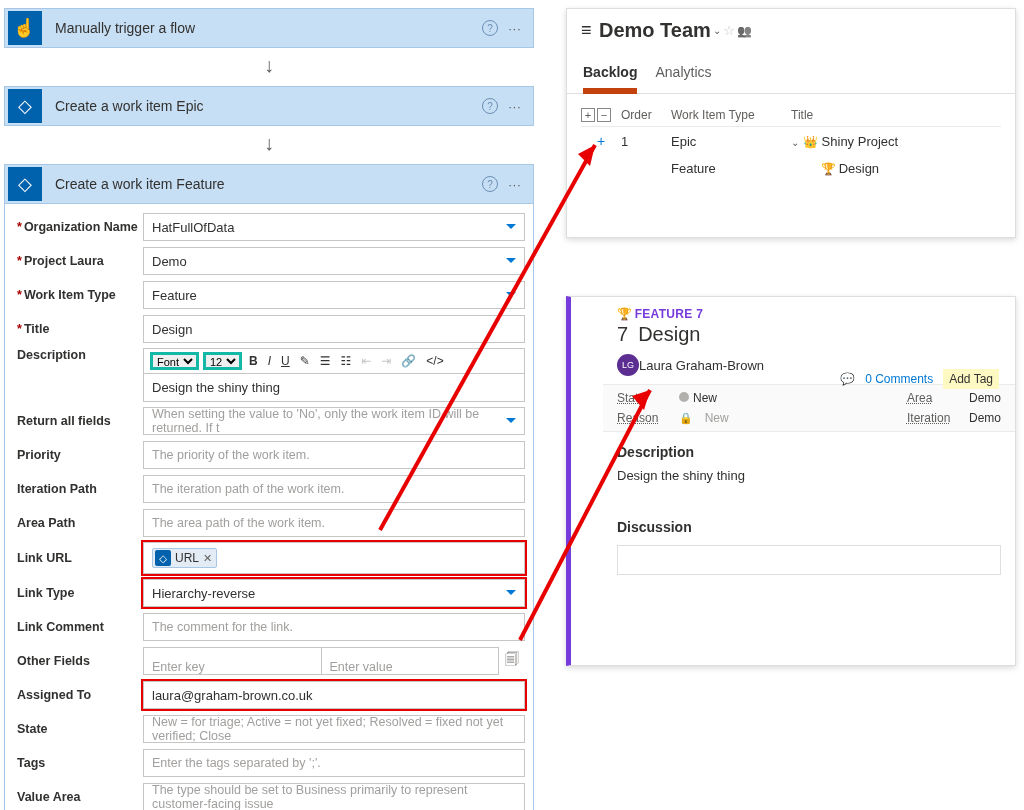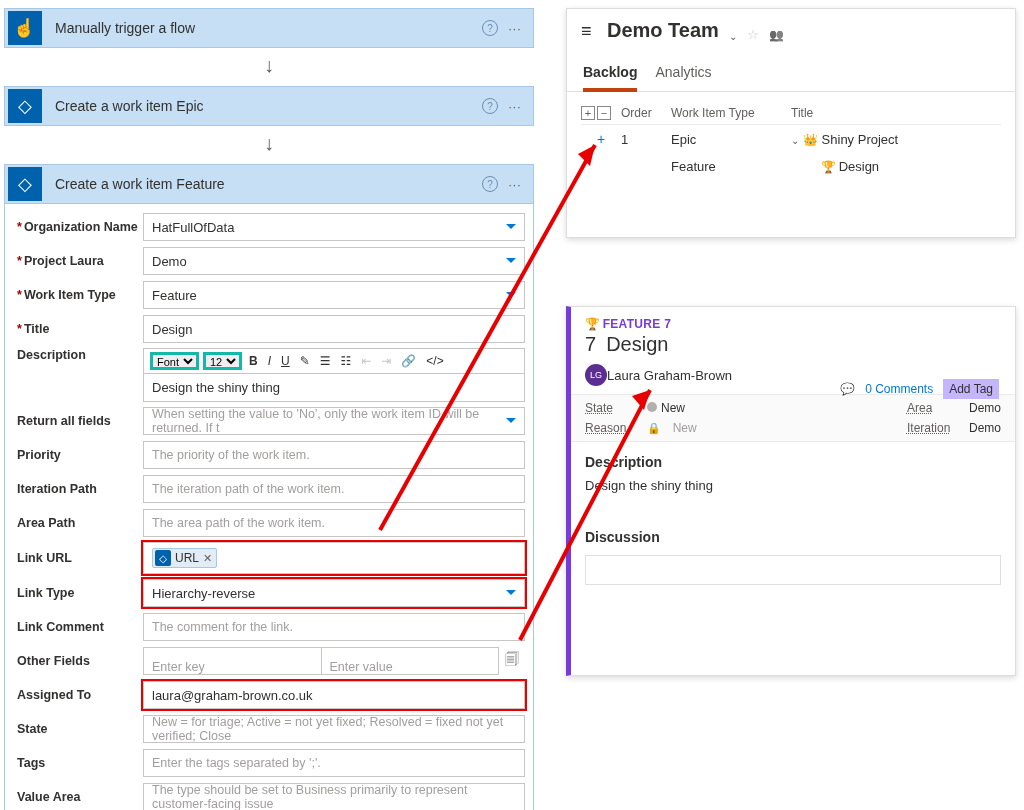--- a/index.html
+++ b/index.html
@@ -1,20 +1,20 @@
 <!DOCTYPE html>
 <html><head>
 <meta charset="utf-8">
 <style>
   * { box-sizing: border-box; font-family: "Segoe UI", sans-serif; }
   body { margin: 0; padding: 0; width: 1024px; height: 810px; background: #fff; position: relative; font-size: 13px; color: #323130; }
   .panel { position: absolute; border: 1px solid #ddd; background: #fff; }
   .left { left: 4px; top: 4px; width: 530px; height: 790px; border: none; }
   .right-top { left: 566px; top: 8px; width: 450px; height: 230px; box-shadow: 0 2px 6px rgba(0,0,0,.15); }
-  .right-bot { left: 566px; top: 306px; width: 450px; height: 370px; box-shadow: 0 2px 6px rgba(0,0,0,.15); border-left: 5px solid #773adc; }
+  .right-bot { left: 566px; top: 296px; width: 450px; height: 370px; box-shadow: 0 2px 6px rgba(0,0,0,.15); border-left: 5px solid #773adc; padding-left: 32px; }
 
   .step-header { display: flex; align-items: center; background: #c7dff4; border: 1px solid #a6c7e6; height: 40px; margin: 4px 0 0 0; }
   .step-icon { width: 34px; height: 34px; margin: 3px; background: #0062ad; display: flex; align-items: center; justify-content: center; color: #fff; font-size: 18px; }
   .step-header.trigger .step-icon { background: #0062ad; }
   .step-title { flex: 1; padding-left: 10px; font-size: 14px; }
   .step-actions { display: flex; align-items: center; gap: 10px; padding-right: 12px; color: #605e5c; }
   .help-icon { width: 16px; height: 16px; border: 1px solid #6a8fb5; border-radius: 50%; color: #6a8fb5; font-size: 10px; display: flex; align-items: center; justify-content: center; }
 
   .arrow-connector { text-align: center; height: 34px; display: flex; align-items: center; justify-content: center; color: #605e5c; font-size: 20px; }
 
@@ -36,42 +36,42 @@
   .rte-toolbar .tb-btn { padding: 0 3px; color: #323130; }
   .rte-toolbar .tb-btn.disabled { color: #c8c6c4; }
 
   .token-chip { display: inline-flex; align-items: center; background: #e3ecf4; border: 1px solid #a6c7e6; border-radius: 2px; padding: 1px 4px 1px 2px; font-size: 12px; gap: 4px; height: 20px; }
   .token-chip .tc-icon { width: 16px; height: 16px; background: #0062ad; color: #fff; display: flex; align-items: center; justify-content: center; font-size: 10px; border-radius: 2px; }
   .token-chip .tc-x { color: #605e5c; font-size: 11px; cursor: pointer; }
 
   .highlight { outline: 2px solid #e80000; outline-offset: 0; }
 
   
-  .rt-head { display: flex; align-items: flex-end; gap: 10px; padding: 10px 14px; }
+  .rt-head { display: flex; align-items: center; gap: 2px; padding: 10px 14px; }
   .rt-teamname { font-size: 20px; font-weight: 600; }
   .rt-tabs { display: flex; gap: 18px; padding: 0 14px 0 16px; border-bottom: 1px solid #e1dfdd; margin-top: 6px; }
   .rt-tab { padding: 6px 0 8px 0; font-size: 14px; color: #605e5c; }
-  .rt-tab.active { color: #323130; font-weight: 600; border-bottom: 4px solid #c2410c; margin-bottom: -1px; }
+  .rt-tab.active { color: #323130; font-weight: 600; border-bottom: 6px solid #c2410c; margin-bottom: -1px; }
   .rt-table { padding: 10px 14px; font-size: 13px; }
   .rt-table-head { display: flex; color: #605e5c; font-size: 12px; padding: 4px 0; border-bottom: 1px solid #eaeaea; }
   .rt-col-toggle { width: 40px; display: flex; gap: 2px; }
   .rt-col-order { width: 50px; }
   .rt-col-type { width: 120px; }
   .rt-col-title { flex: 1; }
   .rt-row { display: flex; align-items: center; padding: 6px 0; }
   .rt-row .plus { width: 40px; color: #0078d4; font-size: 14px; text-align: center; }
   .expand-btn-small { display:inline-block; width:14px; height:14px; border:1px solid #8a8886; text-align:center; line-height:12px; font-size:11px; }
 
   
   .rb-banner { padding: 10px 14px 0 14px; font-size: 12px; color: #773adc; font-weight: 600; letter-spacing: 0.3px;}
   .rb-title { padding: 2px 14px 8px 14px; font-size: 20px; display: flex; align-items: center; gap: 10px; }
   .rb-person { display: flex; align-items: center; gap: 0; padding: 0 14px 8px 14px; }
   .avatar { width: 22px; height: 22px; border-radius: 50%; background: #5c2e91; color:#fff; font-size:9px; display:flex; align-items:center; justify-content:center; }
   .rb-right-meta { position: absolute; right: 16px; top: 72px; display: flex; align-items: center; gap: 10px; font-size: 12px; }
-  .add-tag { background: #c4b5fd; padding: 3px 6px; }
+  .add-tag { background: #fef9c3; padding: 3px 6px; }
   .rb-fields { display: flex; padding: 6px 14px; gap: 40px; border-top: 1px solid #eaeaea; border-bottom: 1px solid #eaeaea; background:#fafafa; }
   .rb-fcol { display: flex; flex-direction: column; gap: 6px; font-size: 12px; }
   .rb-frow { display: flex; gap: 12px; align-items: center; }
   .rb-flab { color: #605e5c; text-decoration: underline dotted; width: 50px; }
   .state-dot { width: 10px; height: 10px; border-radius: 50%; background: #b2b0ad; display: inline-block; margin-right: 4px; }
   .rb-section-title { padding: 12px 14px 4px 14px; font-weight: 600; font-size: 14px; }
   .rb-desc-text { padding: 4px 14px; font-size: 13px; }
   .rb-disc-input { margin: 6px 14px; height: 30px; border: 1px solid #e1dfdd; }
 
   

